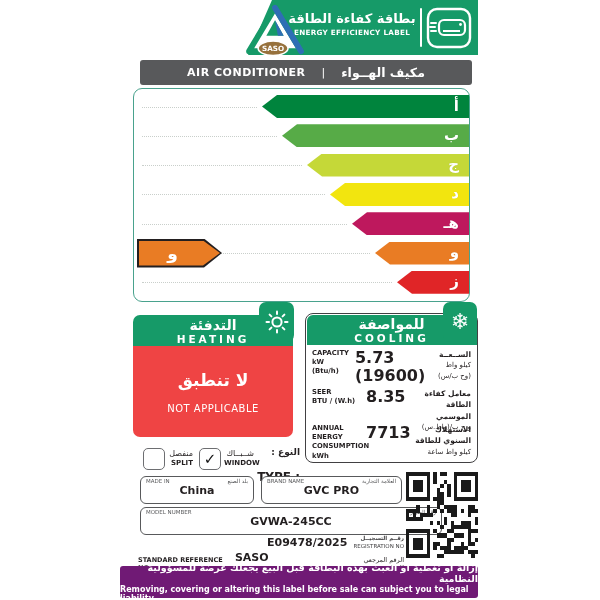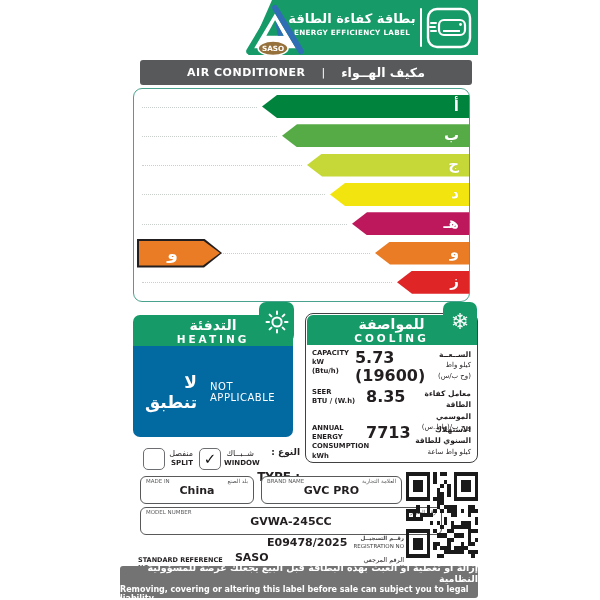--- a/index.html
+++ b/index.html
@@ -43,22 +43,22 @@
 
   
   .sec-head{background:#169a68;color:#fff;display:flex;flex-direction:column;
     align-items:center;justify-content:center;border-radius:7px 7px 0 0;}
   .sec-ar{font-size:14px;font-weight:bold;direction:rtl;}
   .sec-en{font-size:10.5px;font-weight:bold;letter-spacing:3px;margin-top:0;}
   .icon-tab{background:#169a68;border-radius:7px;display:flex;align-items:center;justify-content:center;}
 
   .heat-head{left:133px;top:315px;width:160px;height:31px;}
   .heat-tab{left:259px;top:302px;width:35px;height:40px;z-index:2;}
-  .heat-body{left:133px;top:346px;width:160px;height:91px;background:#0369a1;
-    border-radius:0 0 7px 7px;display:flex;flex-direction:row;align-items:center;justify-content:center;gap:13px;}
+  .heat-body{left:133px;top:346px;width:160px;height:91px;background:#ef4444;
+    border-radius:0 0 7px 7px;display:flex;flex-direction:column;align-items:center;justify-content:center;gap:13px;}
   .heat-na-ar{color:#fff;font-weight:bold;font-size:17px;direction:rtl;letter-spacing:1px;}
   .heat-na-en{color:#fff;font-size:10px;letter-spacing:.5px;}
 
   .cool-box{left:305px;top:313px;width:173px;height:150px;border:1.6px solid #414042;border-radius:8px;background:#fff;}
   .cool-head{left:306.5px;top:314.5px;width:170px;height:30px;border-radius:6px 6px 0 0;}
   .cool-tab{left:443px;top:302px;width:34px;height:40px;z-index:2;}
   .snow-glyph{color:#fff;font-size:22px;line-height:1;}
   .cool-row{position:absolute;left:308px;width:167px;display:flex;justify-content:space-between;padding:0 4px;}
   .cr-en{font-size:6.8px;font-weight:bold;color:#231f20;line-height:1.35;width:52px;}
   .cr-val{font-size:16px;font-weight:bold;color:#231f20;line-height:1.15;text-align:left;flex:1;padding-left:2px;}
@@ -84,21 +84,21 @@
   .reg-val{font-size:11px;font-weight:bold;color:#231f20;}
   .reg-labels{text-align:right;font-size:5.5px;color:#414042;line-height:1.4;}
   .std-row{left:138px;top:551px;width:266px;display:flex;align-items:center;justify-content:space-between;}
   .std-en{font-size:6.5px;font-weight:bold;color:#231f20;}
   .std-val{font-size:11px;font-weight:bold;color:#231f20;}
   .std-ar{font-size:6.5px;color:#231f20;direction:rtl;}
 
   .qr{left:406px;top:472px;width:72px;height:86px;}
 
   
-  .footer{left:120px;top:566px;width:358px;height:32px;background:#737373;border-radius:3px;
+  .footer{left:120px;top:566px;width:358px;height:32px;background:#701a75;border-radius:3px;
     display:flex;flex-direction:column;align-items:flex-end;justify-content:center;color:#fff;}
   .f-ar{font-size:9.5px;font-weight:bold;direction:rtl;}
   .f-en{font-size:8px;font-weight:bold;margin-top:1px;}
 </style>
 </head>
 <body>
 
 <div id="canvas">
 
 

